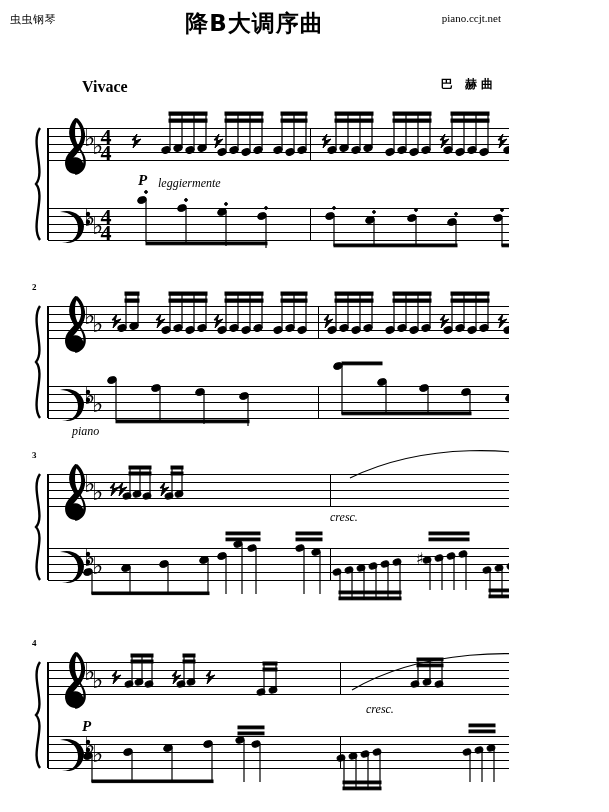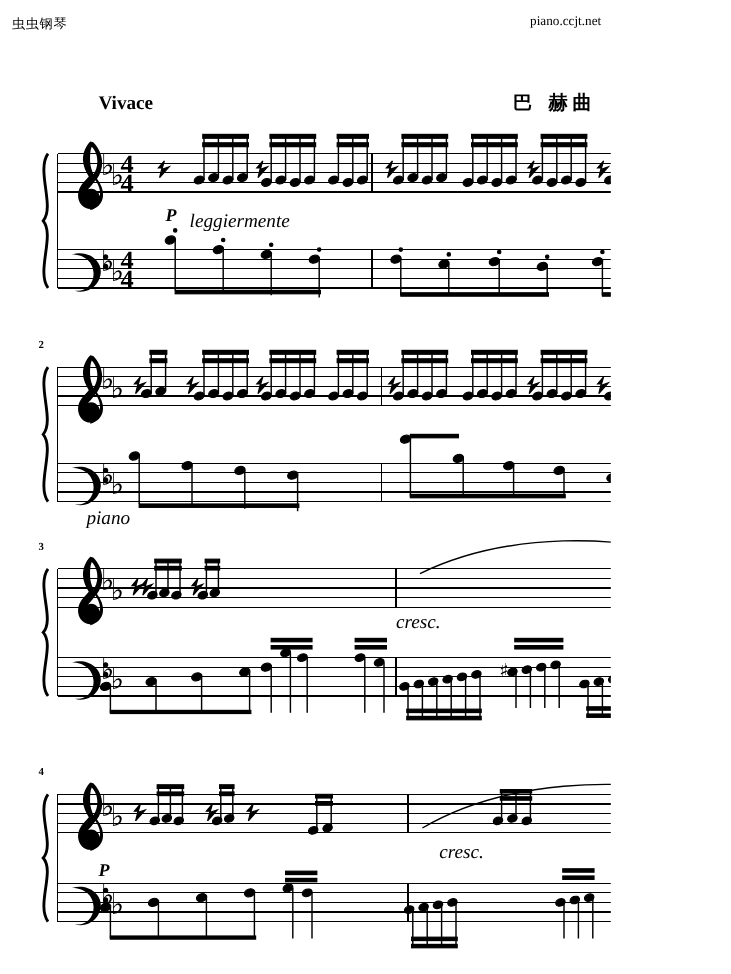--- a/index.html
+++ b/index.html
@@ -62,54 +62,55 @@
     font-weight: bold;
     font-style: normal;
     font-size: 16px;
   }
   .composer {
     position: absolute;
     right: 12px;
     top: 76px;
     font-family: "DejaVu Sans", sans-serif;
     font-weight: bold;
-    font-size: 16px;
+    font-size: 12px;
     letter-spacing: 4px;
   }
   .sysnum {
     position: absolute;
     font-family: "Liberation Serif", serif;
     font-size: 9px;
     font-weight: bold;
   }
   .dyn {
     position: absolute;
     font-family: "Liberation Serif", serif;
     font-style: italic;
     font-weight: bold;
     font-size: 15px;
   }
   .expr {
     position: absolute;
     font-family: "Liberation Serif", serif;
     font-style: italic;
-    font-size: 16px;
+    font-size: 12px;
     text-align: right;
   }
   svg { display: block; }
   .stf { position: absolute; left: 0; top: 0; }
 </style>
 </head>
 <body>
 
 <div id="page">
 
   <div class="hdr-left">虫虫钢琴</div>
   <div class="hdr-right">piano.ccjt.net</div>
 
+  <div class="title">降B大调序曲</div>
   <div class="tempo">Vivace</div>
   <div class="composer">巴 赫曲</div>
 
   <svg class="stf" width="609" height="812" viewBox="0 0 609 812" style="position:absolute;left:0;top:0;pointer-events:none;">
     <g stroke="#000" stroke-width="1" shape-rendering="crispEdges">
 
       <line x1="48" y1="128" x2="596" y2="128"></line>
       <line x1="48" y1="136" x2="596" y2="136"></line>
       <line x1="48" y1="144" x2="596" y2="144"></line>
       <line x1="48" y1="152" x2="596" y2="152"></line>

